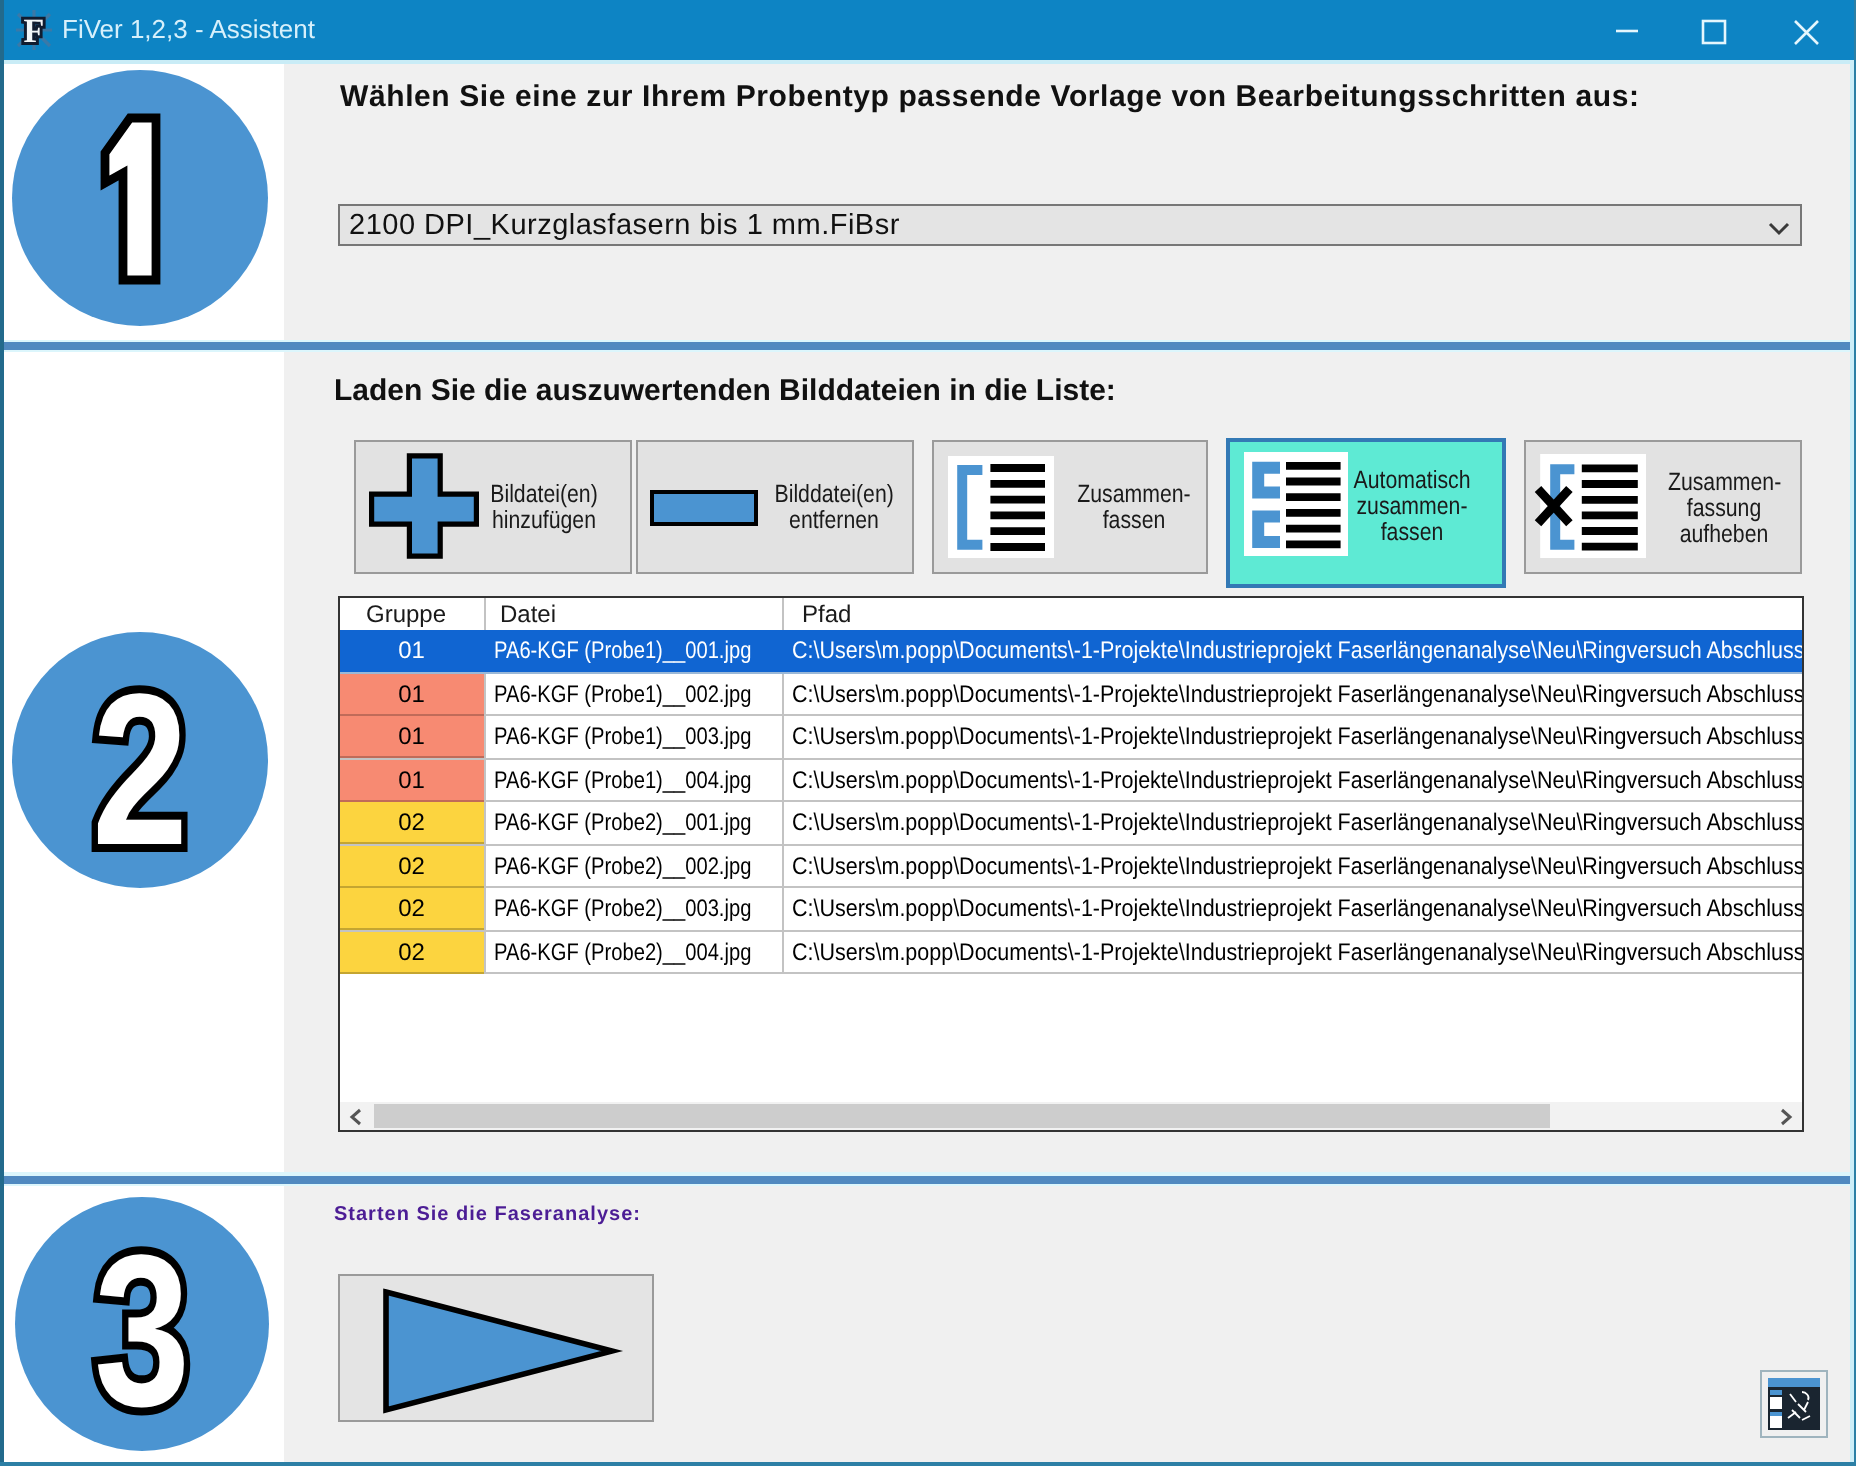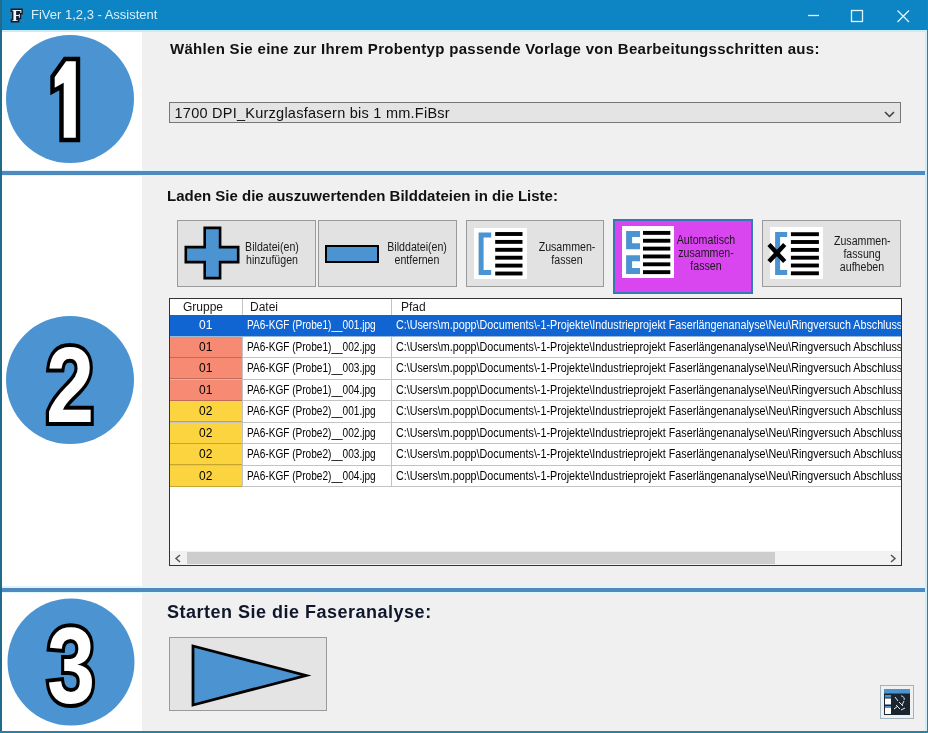--- a/index.html
+++ b/index.html
@@ -43,21 +43,21 @@
     </g>
   <circle cx="71" cy="662" r="63.5" fill="#4b94d1"></circle>
   <g transform="translate(71,702.5) scale(0.8,1)">
       <text x="0" y="0" text-anchor="middle" font-size="108" font-weight="bold" fill="#ffffff" stroke="#000000" stroke-width="8" paint-order="stroke" font-family="Liberation Sans">3</text>
     </g>
 </svg>
 
 <div class="abs" style="left:170px;top:40.2px;font-size:15px;font-weight:bold;letter-spacing:0.3px;color:#111;">Wählen Sie eine zur Ihrem Probentyp passende Vorlage von Bearbeitungsschritten aus:</div>
 
 <div class="abs" style="left:169px;top:102px;width:732px;height:21px;background:#e4e4e4;border:1px solid #777;">
-  <div class="abs" style="left:4.5px;top:0;height:20px;line-height:20px;font-size:14.5px;letter-spacing:0.25px;color:#111;">1700 DPI_Kurzglasfasern bis 1 mm.FiBsr</div>
+  <div class="abs" style="left:4.5px;top:0;height:20px;line-height:20px;font-size:14.5px;letter-spacing:0.25px;color:#111;">2100 DPI_Kurzglasfasern bis 1 mm.FiBsr</div>
   <svg class="abs" style="right:5px;top:7.5px;" width="11" height="7" viewBox="0 0 11 7">
       <path d="M1 1 L5.5 5.5 L10 1" stroke="#3a3a3a" stroke-width="1.5" fill="none"></path>
     </svg>
 </div>
 
 <div class="abs" style="left:167px;top:187.2px;font-size:15px;font-weight:bold;color:#111;text-align:right;">Laden Sie die auszuwertenden Bilddateien in die Liste:</div>
 
 <div class="abs" style="left:177px;top:220px;width:138.5px;height:67px;background:#e2e2e2;border:1px solid #9a9a9a;">
   <svg class="abs" style="left:6px;top:4.5px;" width="56" height="54" viewBox="0 0 56 54">
     <path d="M20.7 1.9 H36.1 V21.1 H54.2 V36.1 H36.1 V52.1 H20.7 V36.1 H1.8 V21.1 H20.7 Z" fill="#4b94d1" stroke="#000" stroke-width="2.6"></path>
@@ -79,21 +79,21 @@
         <path d="M21.2 13.9 h27.3"></path>
         <path d="M21.2 21.8 h27.3"></path>
         <path d="M21.2 29.7 h27.3"></path>
         <path d="M21.2 37.6 h27.3"></path>
         <path d="M21.2 45.5 h27.3"></path>
     </g>
   </svg>
   <div class="abs" style="left:64px;top:20px;width:72px;text-align:center;font-size:12.5px;line-height:13.1px;color:#1a1a1a;transform:scaleX(0.85);transform-origin:50% 0;">Zusammen-<br>fassen</div>
 </div>
 
-<div class="abs" style="left:613px;top:218.8px;width:140px;height:75px;background:#d946ef;border:2.3px solid #3379b5;">
+<div class="abs" style="left:613px;top:218.8px;width:140px;height:75px;background:#5eead4;border:2.3px solid #3379b5;">
   <svg class="abs" style="left:6.5px;top:5px;" width="52" height="52.5" viewBox="0 0 52 52.5">
     <rect x="0" y="0" width="52" height="52.5" fill="#fff"></rect>
     <path d="M18 7.9 H7.1 V20.3 H18" fill="none" stroke="#4b94d1" stroke-width="6"></path>
     <path d="M18 32.3 H7.1 V45 H18" fill="none" stroke="#4b94d1" stroke-width="6"></path>
     <g stroke="#000" stroke-width="3.9">
       <path d="M21 6.9 h27.3"></path>
         <path d="M21 14.75 h27.3"></path>
         <path d="M21 22.6 h27.3"></path>
         <path d="M21 30.45 h27.3"></path>
         <path d="M21 38.3 h27.3"></path>
@@ -178,21 +178,21 @@
     <svg class="abs" style="left:4px;top:3px;" width="9" height="9" viewBox="0 0 9 9">
         <path d="M6 1 L2 4.5 L6 8" stroke="#555" stroke-width="1.5" fill="none"></path>
       </svg>
     <svg class="abs" style="right:4px;top:3px;" width="9" height="9" viewBox="0 0 9 9">
         <path d="M3 1 L7 4.5 L3 8" stroke="#555" stroke-width="1.5" fill="none"></path>
       </svg>
     <div class="abs" style="left:17px;top:1px;width:588px;height:12.5px;background:#cdcdcd;"></div>
   </div>
 </div>
 
-<div class="abs" style="left:167px;top:602.2px;font-size:18px;font-weight:bold;letter-spacing:0.5px;color:#0f172a;">Starten Sie die Faseranalyse:</div>
+<div class="abs" style="left:167px;top:602.2px;font-size:10px;font-weight:bold;letter-spacing:0.5px;color:#4c1d95;">Starten Sie die Faseranalyse:</div>
 
 <div class="abs" style="left:169px;top:636.5px;width:158px;height:74px;background:#e4e4e4;border:1px solid #9a9a9a;">
   <svg class="abs" style="left:20px;top:5px;" width="122" height="66" viewBox="0 0 122 66">
     <path d="M3 3 L116 32.5 L3 62 Z" fill="#4b94d1" stroke="#000" stroke-width="2.8"></path>
   </svg>
 </div>
 
 <div class="abs" style="left:880px;top:685px;width:34px;height:34px;background:#f0f0f0;border:1px solid #9fb4be;">
   <svg class="abs" style="left:3px;top:3px;" width="26" height="26" viewBox="0 0 26 26">
     <rect x="0" y="0" width="26" height="26" fill="#1a2530"></rect>

